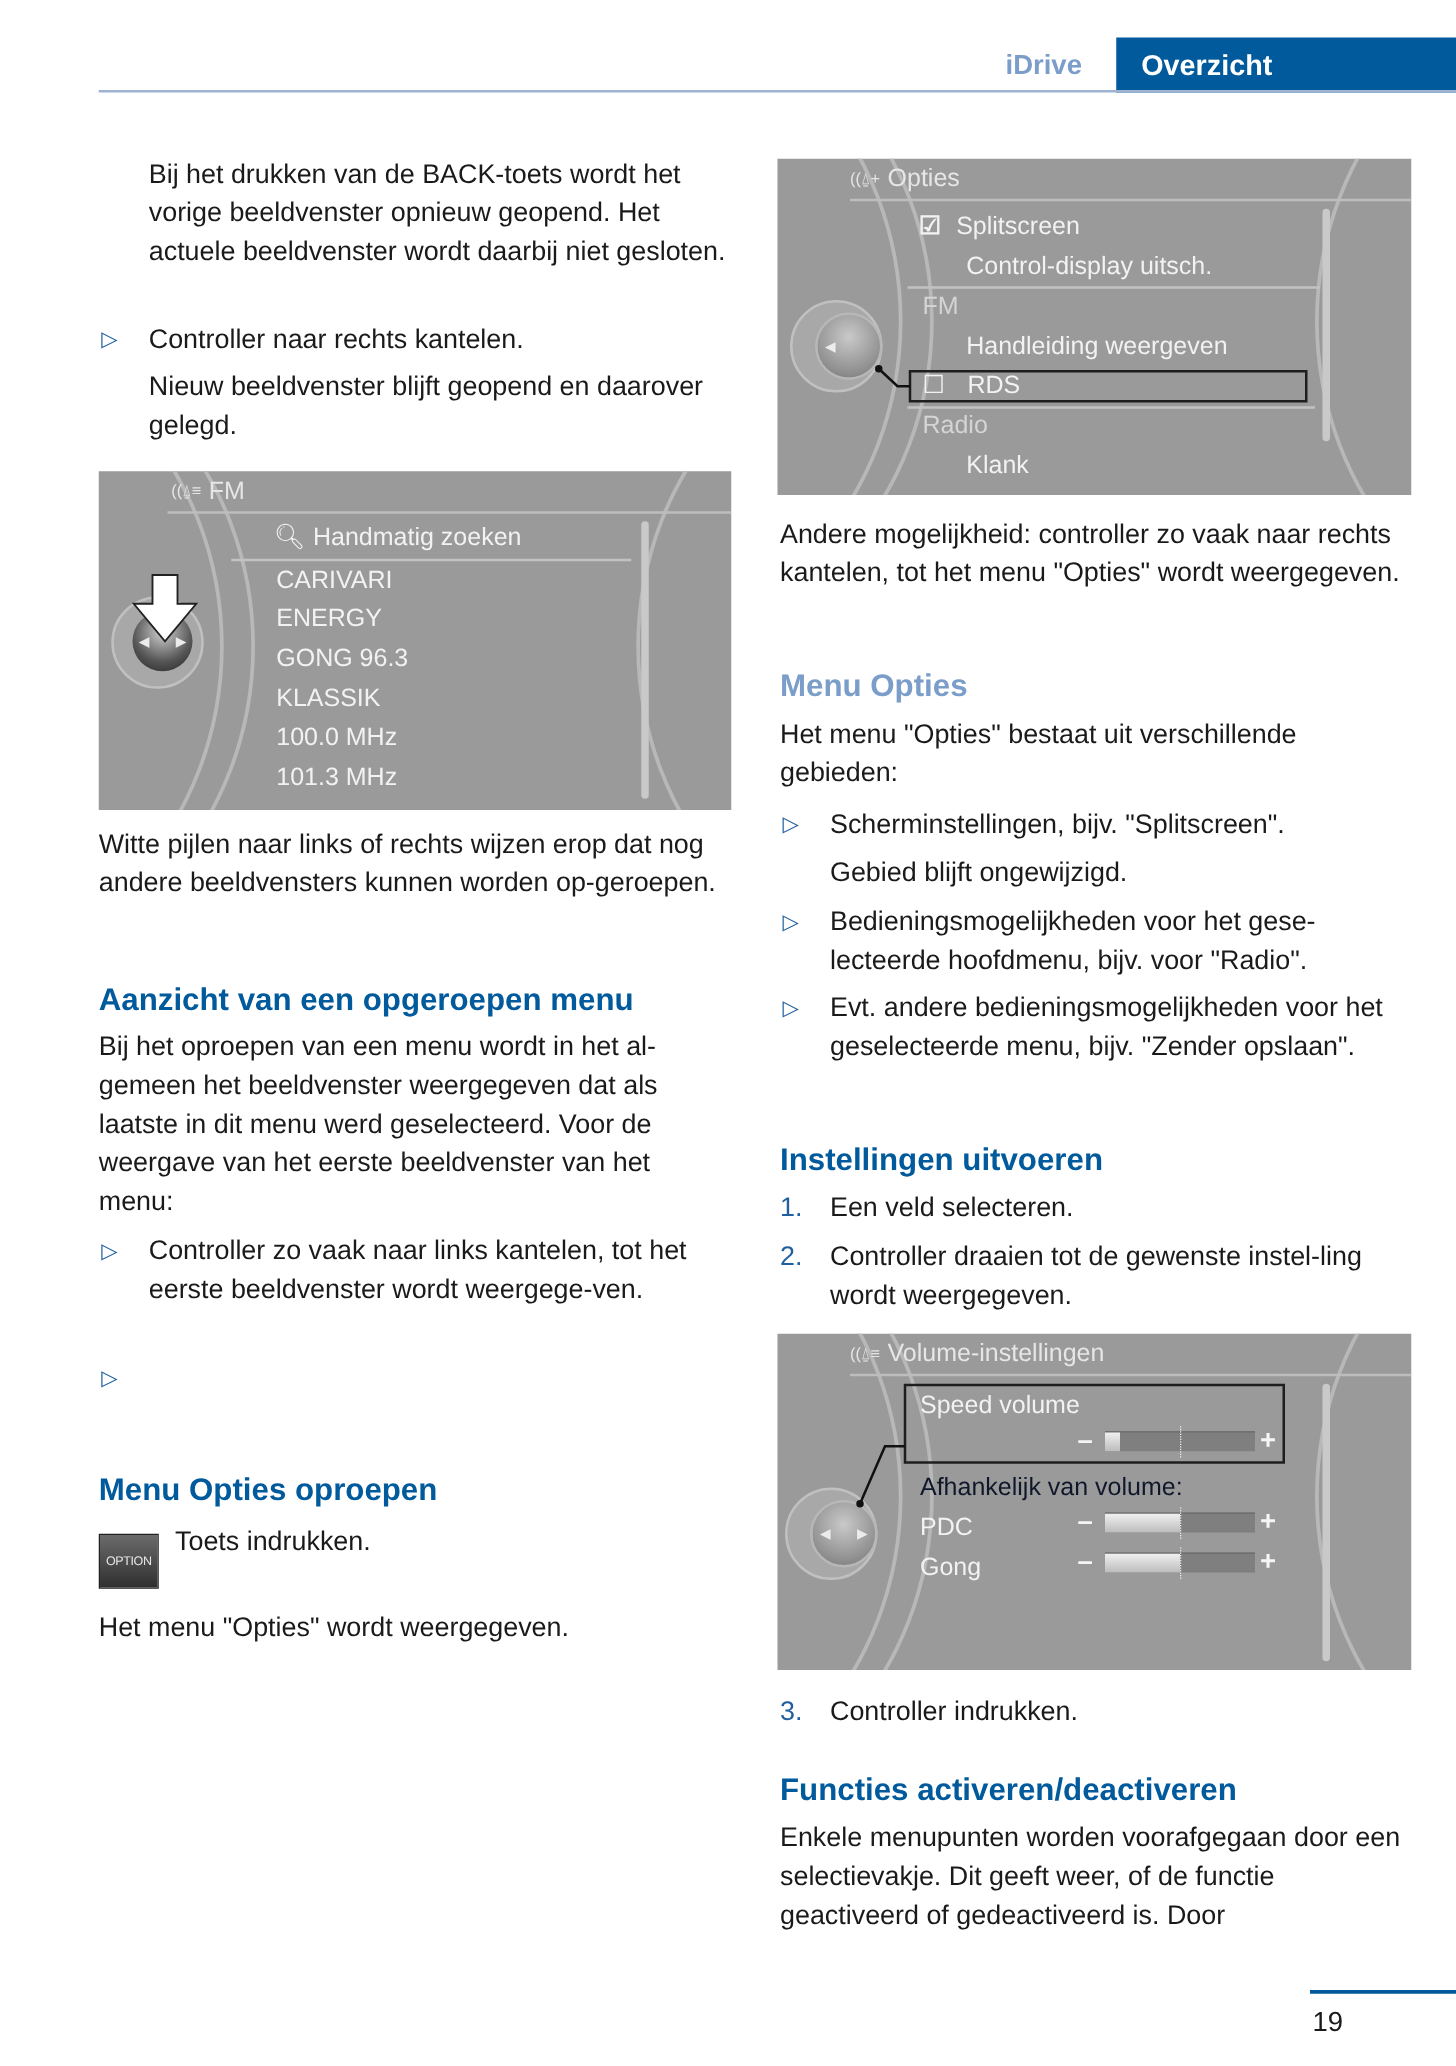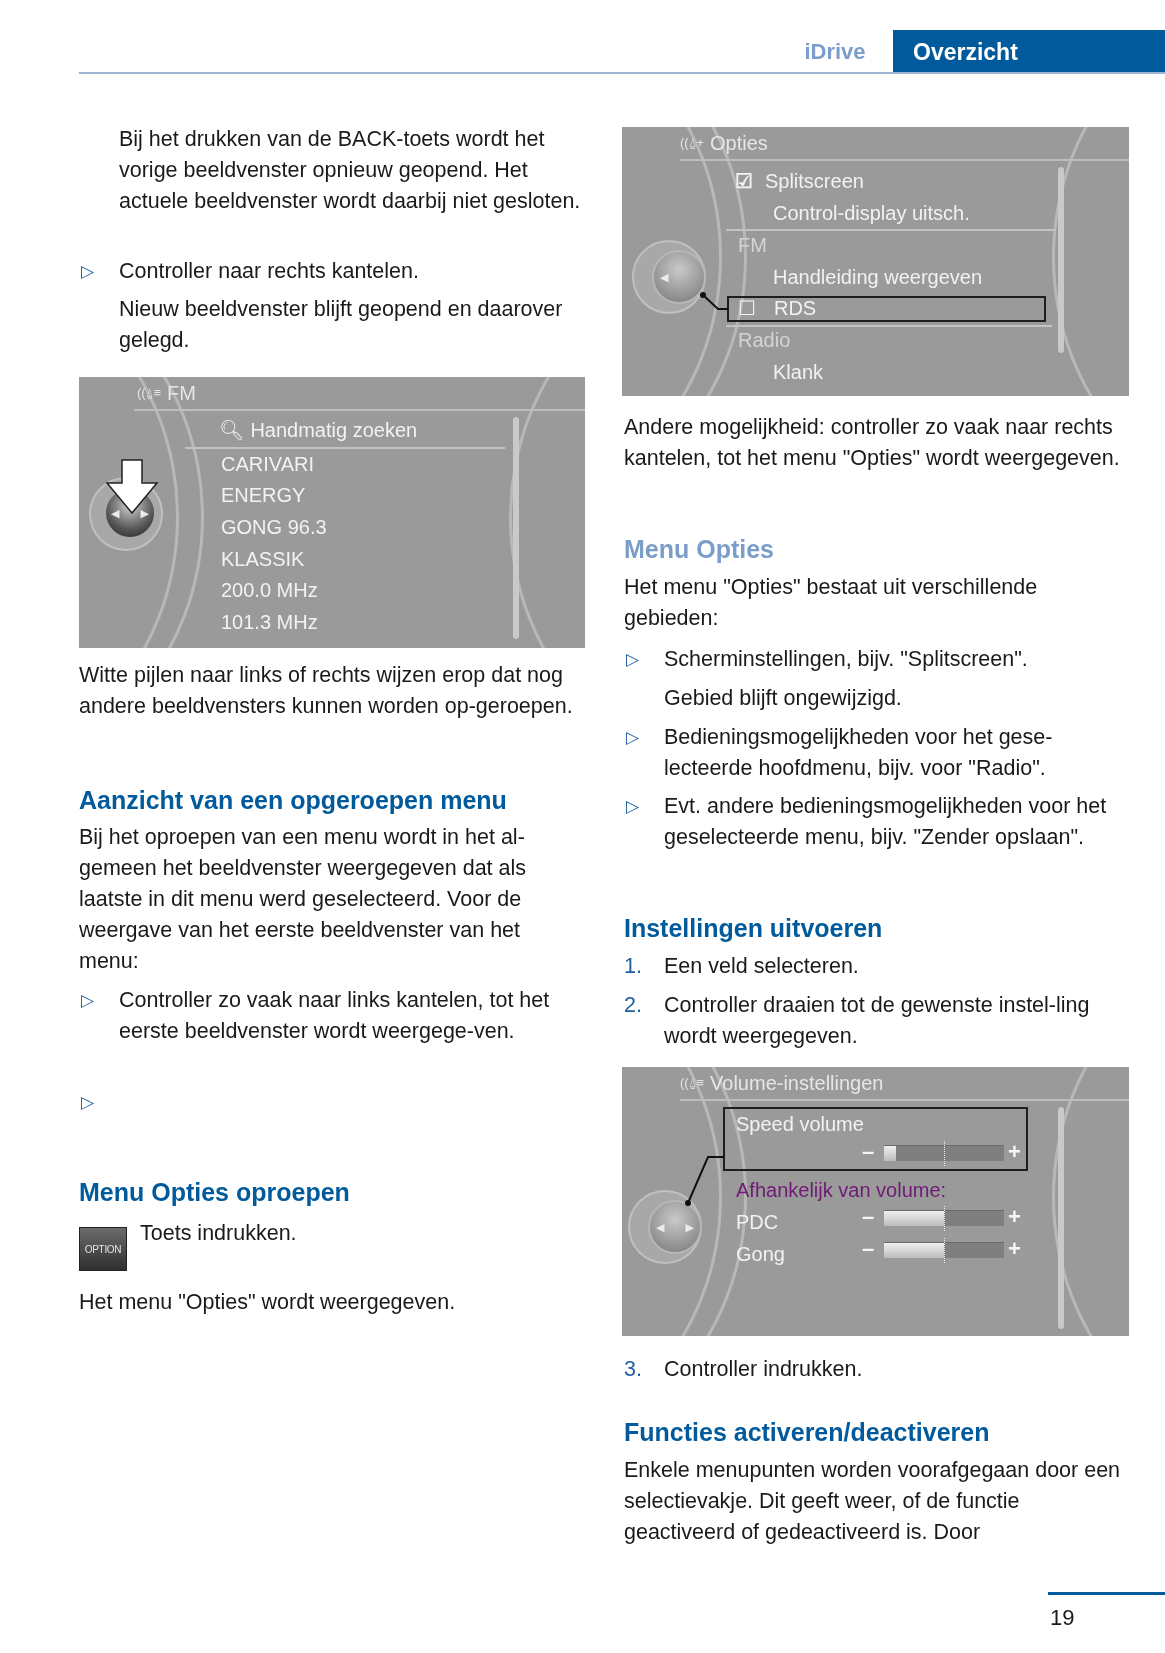--- a/index.html
+++ b/index.html
@@ -68,21 +68,21 @@
   </div>
   <div class="title-line" style="left:55px; width:451px; top:32px;"></div>
   <div class="row" style="left:140px; top:38px;">
     <span style="margin-right:6px;">🔍︎</span><span>Handmatig zoeken</span>
   </div>
   <div class="sep" style="left:106px; width:320px; top:70px;"></div>
   <div class="row" style="left:142px; top:72px;">CARIVARI</div>
   <div class="row" style="left:142px; top:103px;">ENERGY</div>
   <div class="row" style="left:142px; top:135px;">GONG 96.3</div>
   <div class="row" style="left:142px; top:167px;">KLASSIK</div>
-  <div class="row" style="left:142px; top:198px;">200.0  MHz</div>
+  <div class="row" style="left:142px; top:198px;">100.0  MHz</div>
   <div class="row" style="left:142px; top:230px;">101.3  MHz</div>
   <div class="scroll" style="left:434px; top:40px; height:222px;"></div>
   <div class="knob knob-outer" style="left:10px; top:100px; width:74px; height:74px;"></div>
   <div class="knob knob-dark" style="left:27px; top:112px; width:48px; height:48px;">
     <span class="tri" style="left:5px;">◀</span>
       <span class="tri" style="right:5px;">▶</span>
   </div>
   <svg style="position:absolute; left:26px; top:82px;" width="54" height="56" viewBox="0 0 54 56">
     <polygon points="17,1 37,1 37,24 52,24 27,54 2,24 17,24" fill="#ffffff" stroke="#222" stroke-width="1.5"></polygon>
   </svg>
@@ -180,21 +180,21 @@
   <div class="title-line" style="left:58px; width:449px; top:32px;"></div>
   <div class="sel-box" style="left:101px; top:40px; width:305px; height:64px;"></div>
   <div class="row" style="left:114px; top:42px;">Speed volume</div>
   <span class="pm" style="left:240px; top:72px;">–</span>
   <div class="slider" style="left:262px; top:78px; width:120px;">
     <div class="fill" style="width:10%;"></div>
       <div class="tick"></div>
   </div>
   <span class="pm" style="left:386px; top:72px;">+</span>
 
-  <div class="row" style="left:114px; top:108px; color:#701a75;">Afhankelijk van volume:</div>
+  <div class="row" style="left:114px; top:108px; color:#0f172a;">Afhankelijk van volume:</div>
 
   <div class="row" style="left:114px; top:140px;">PDC</div>
   <span class="pm" style="left:240px; top:137px;">–</span>
   <div class="slider" style="left:262px; top:143px; width:120px;">
     <div class="fill" style="width:50%;"></div>
       <div class="tick"></div>
   </div>
   <span class="pm" style="left:386px; top:137px;">+</span>
 
   <div class="row" style="left:114px; top:172px;">Gong</div>

